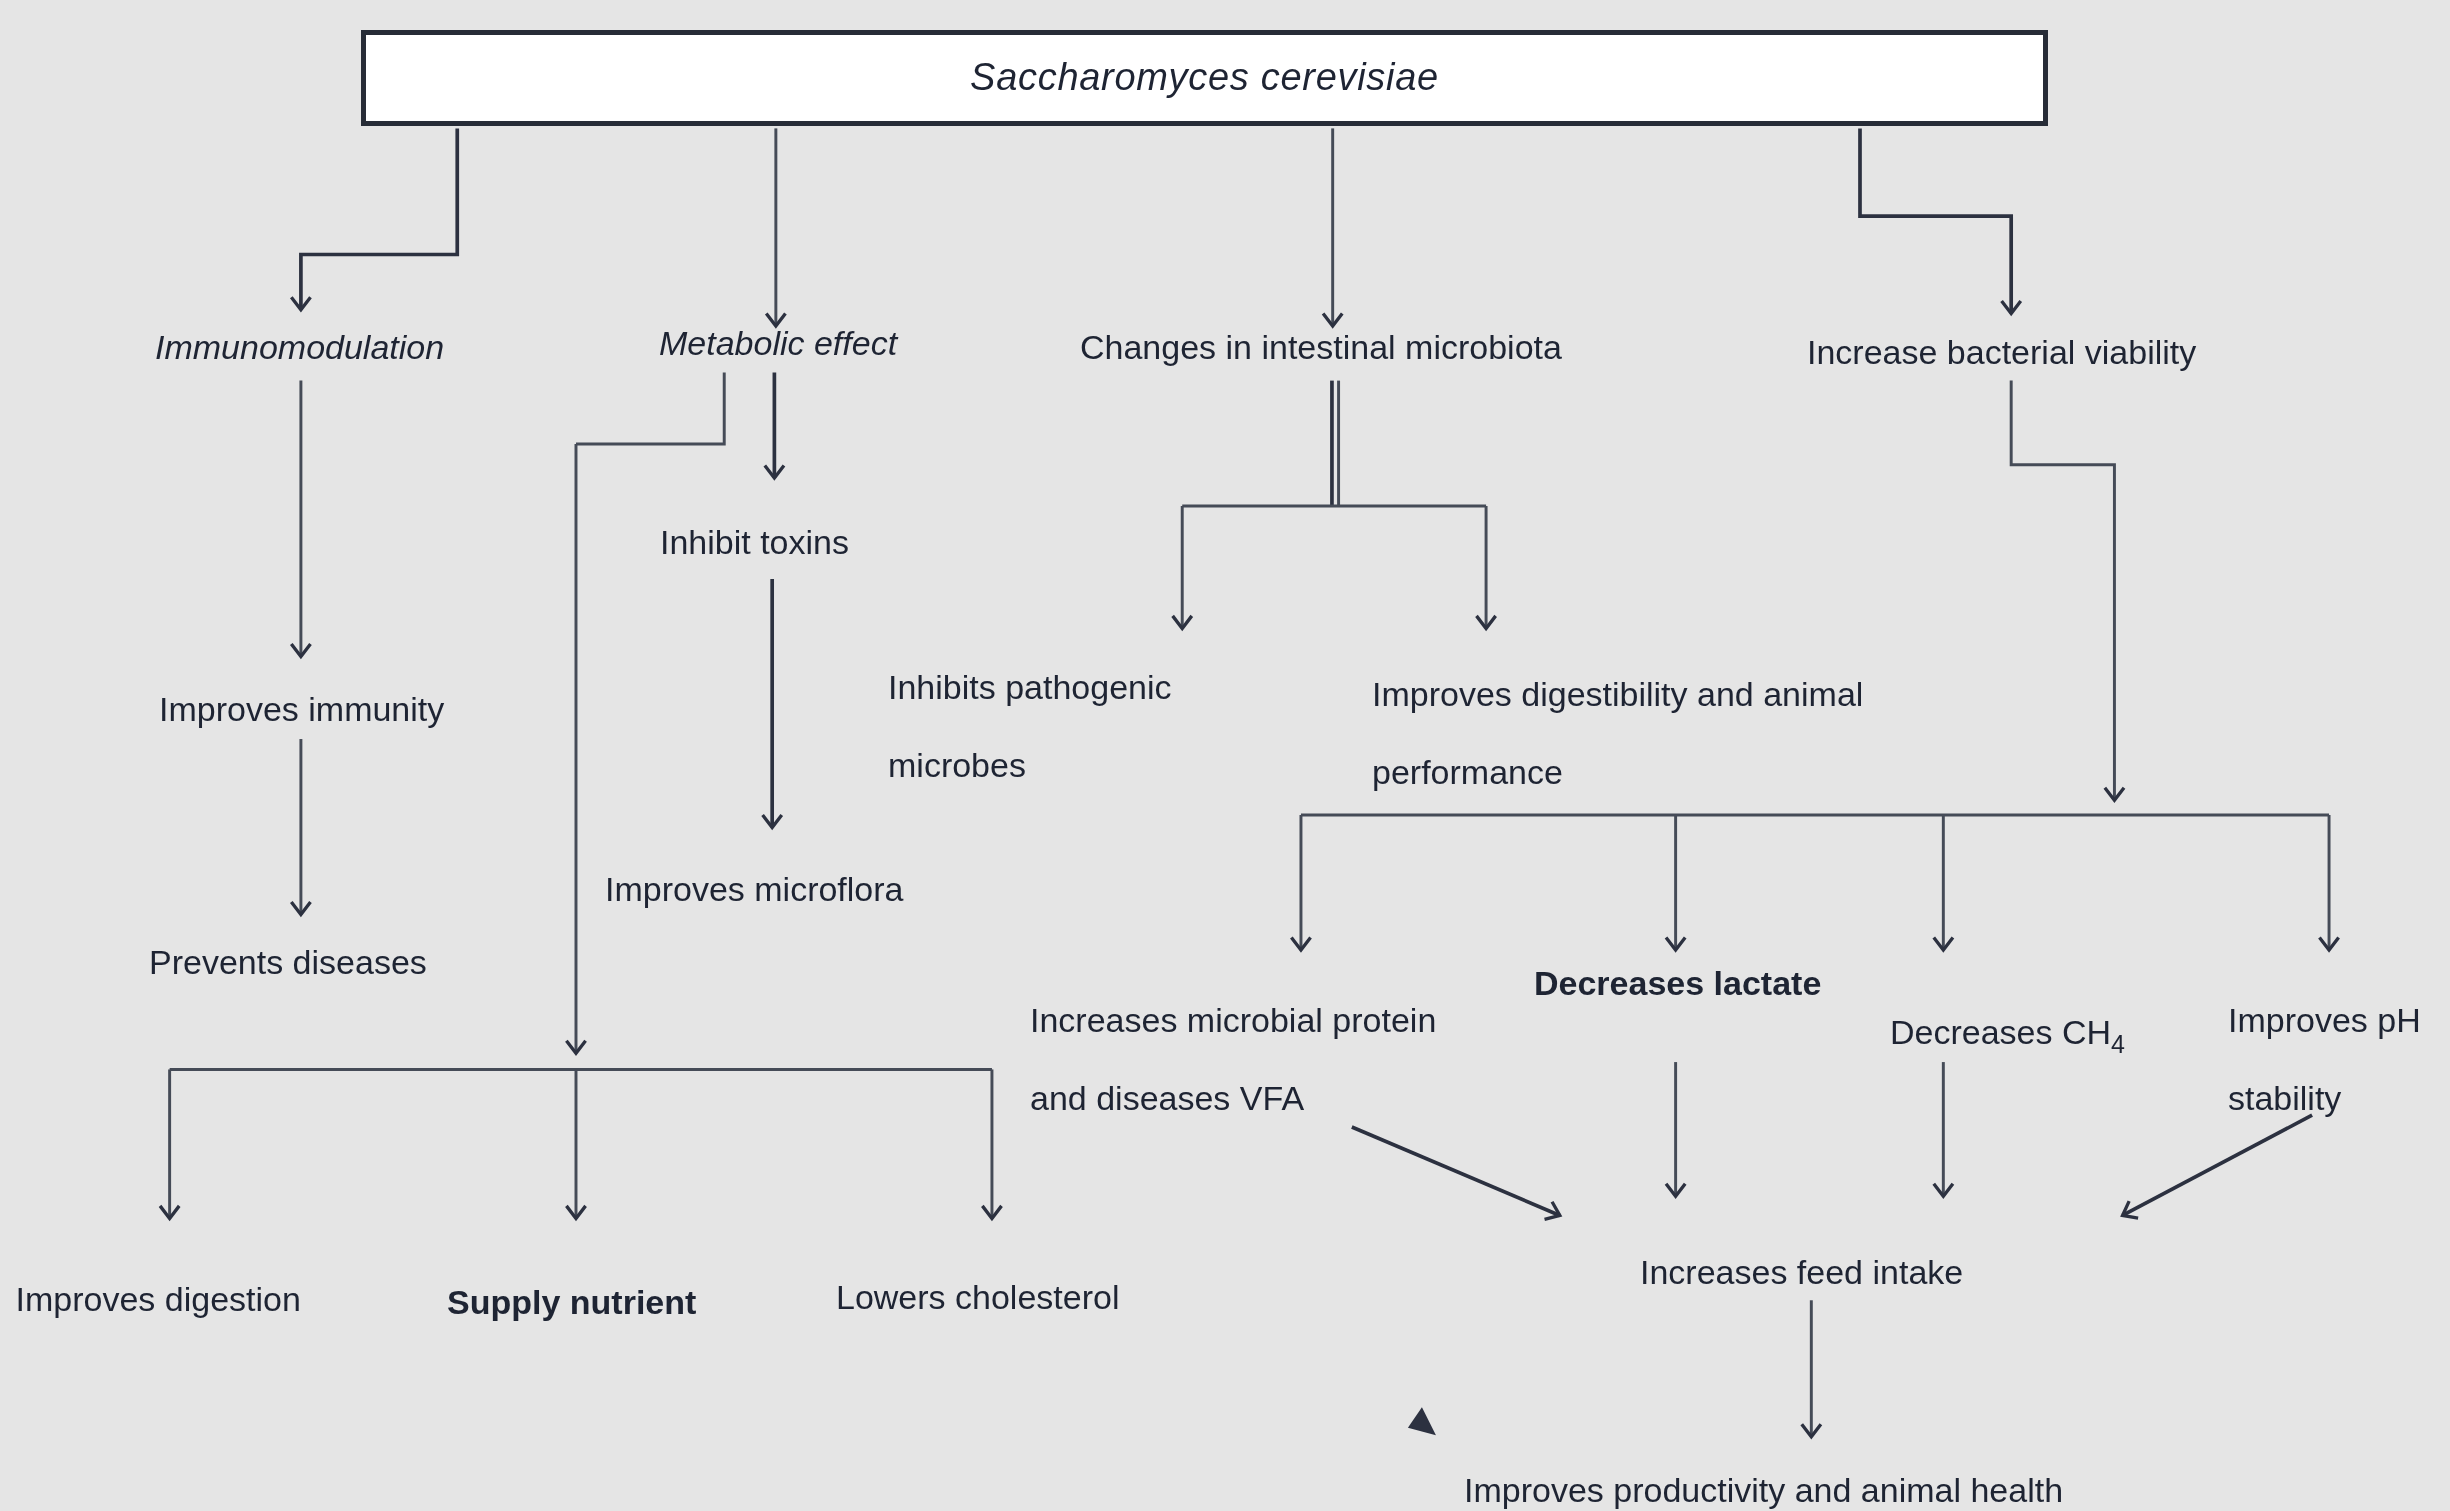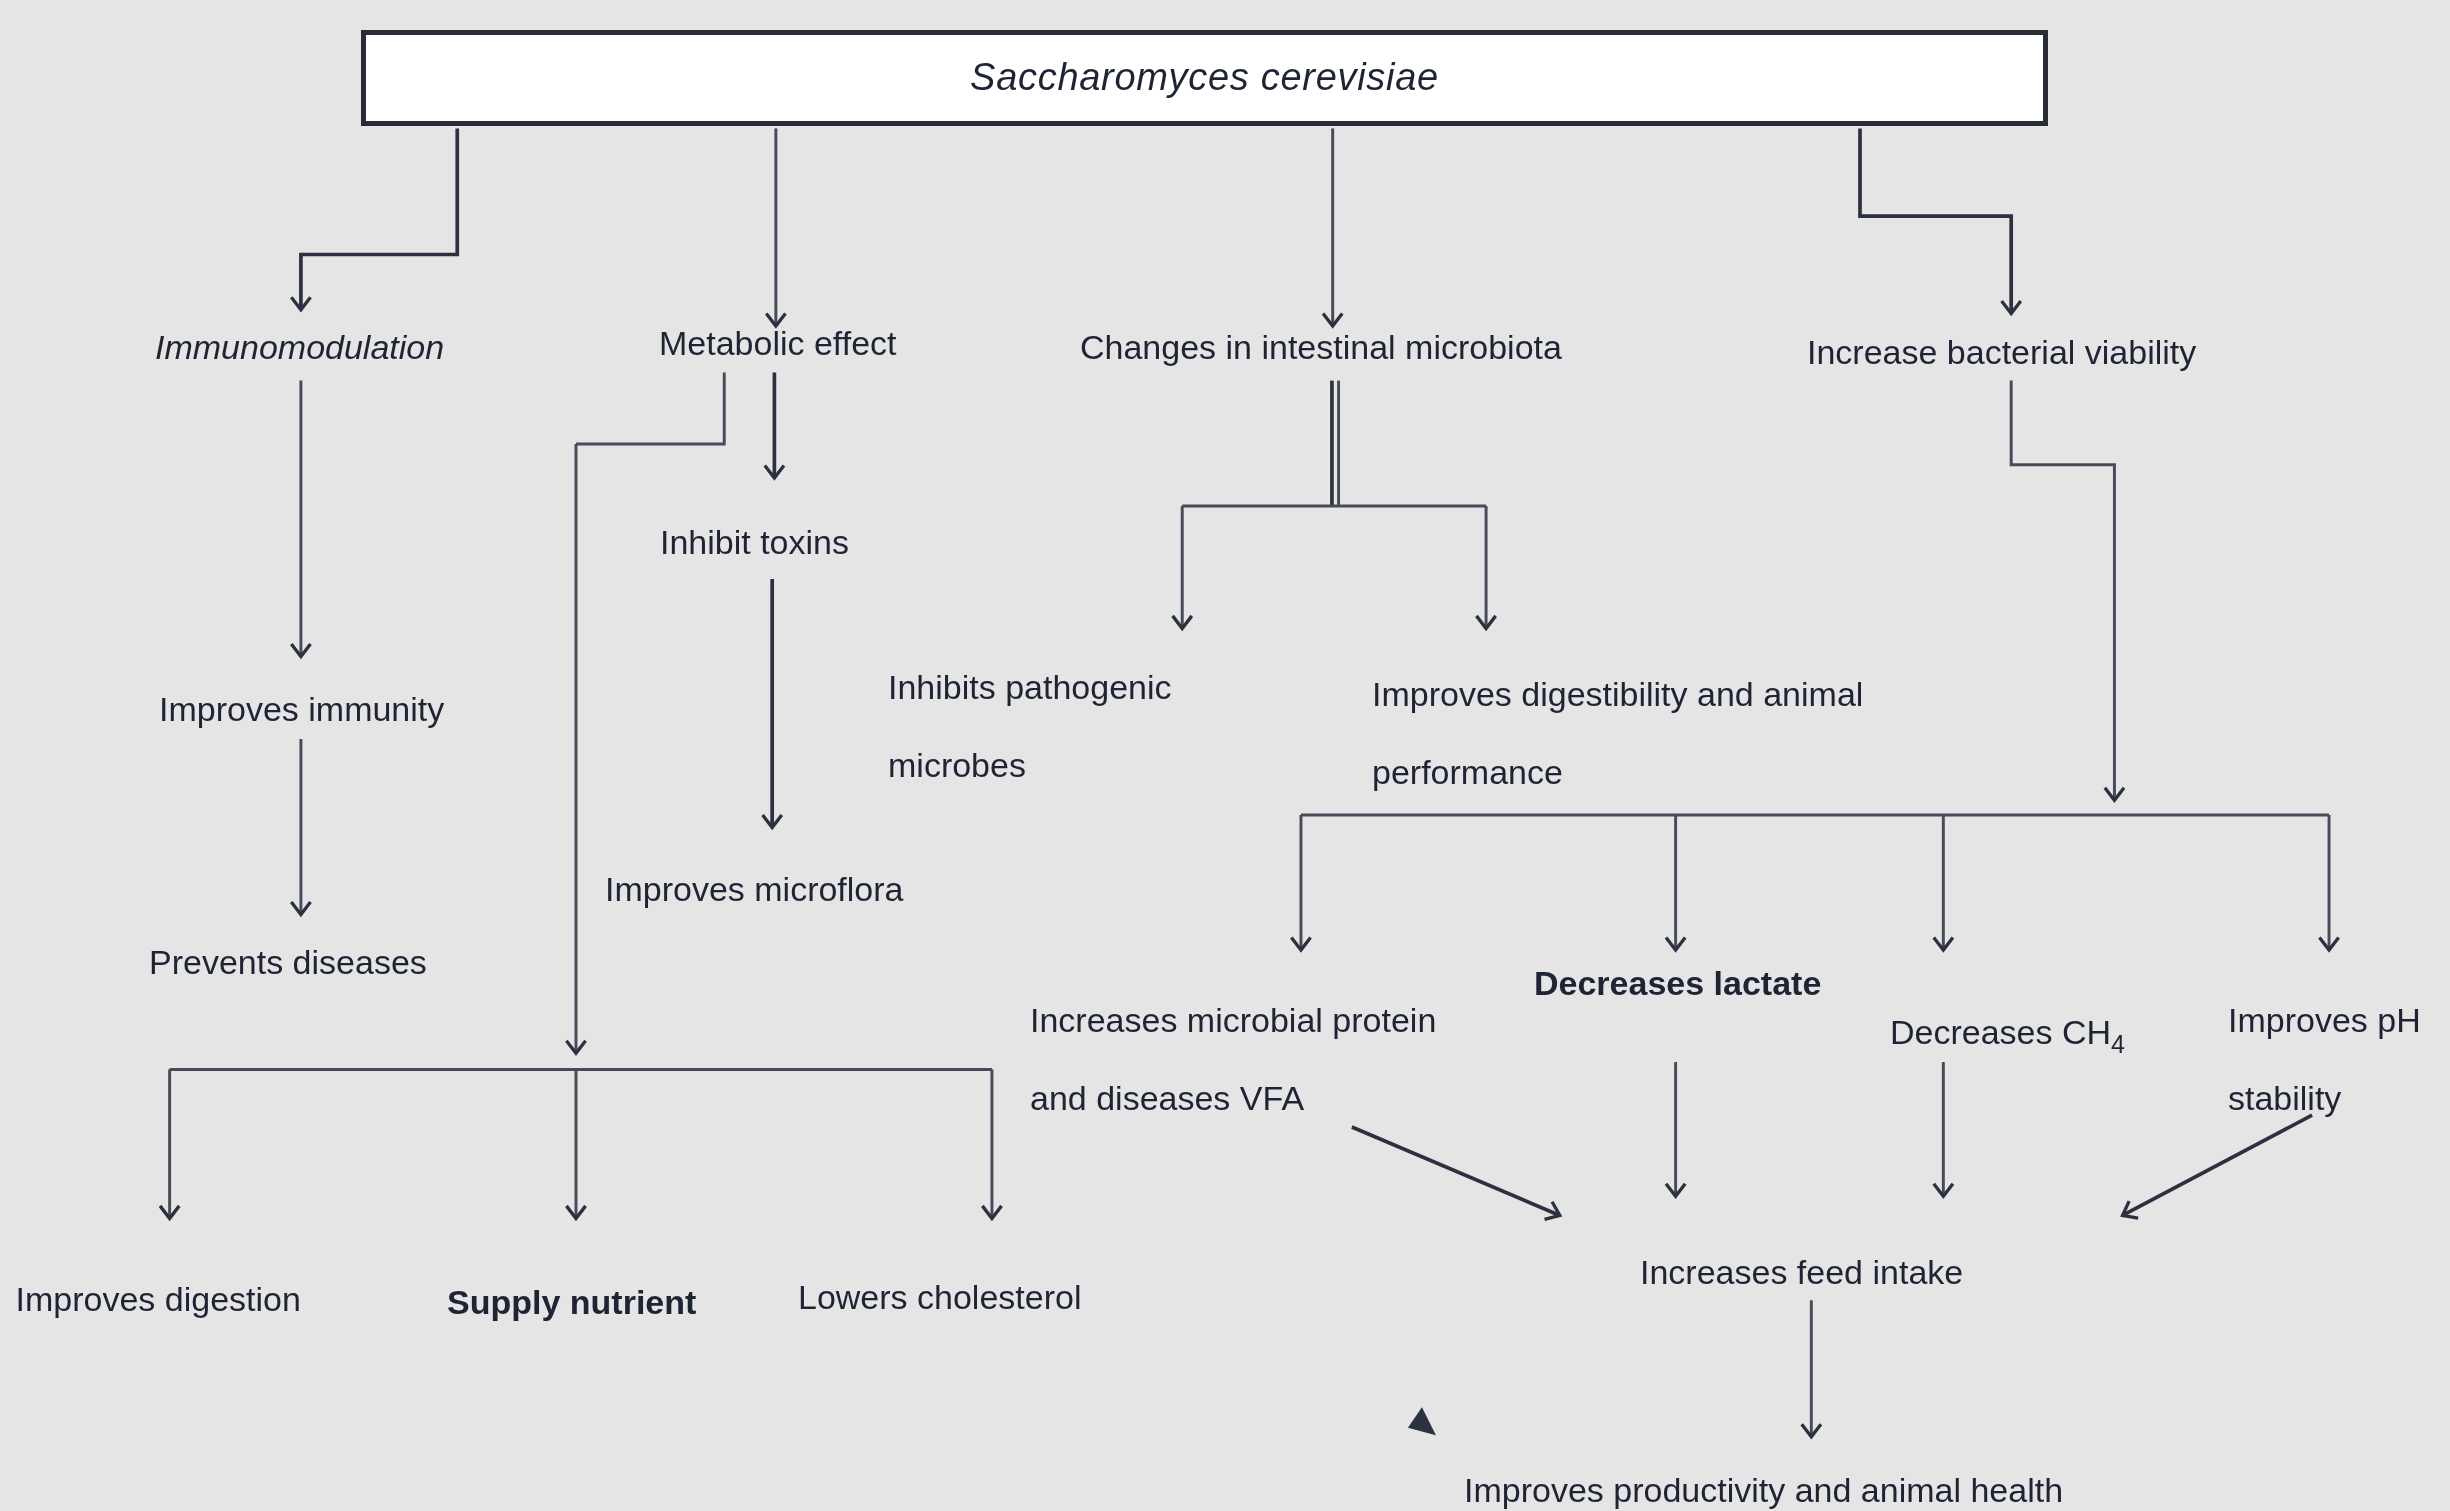--- a/index.html
+++ b/index.html
@@ -112,21 +112,21 @@
     <polygon points="1928,1908 1909,1936 1947,1946" fill="#2c3140"></polygon>
   </svg>
 
   <div class="root-box">
     <span class="root-title">Saccharomyces cerevisiae</span>
   </div>
 
   <div class="node" style="left:155px; top:308px;font-style:italic;">
     <div class="line">Immunomodulation</div>
   </div>
-  <div class="node" style="left:659px; top:304px;">
+  <div class="node" style="left:659px; top:304px;font-style:italic;">
     <div class="line">Metabolic effect</div>
   </div>
   <div class="node" style="left:1080px; top:308px;">
     <div class="line">Changes in intestinal microbiota</div>
   </div>
   <div class="node" style="left:1807px; top:313px;">
     <div class="line">Increase bacterial viability</div>
   </div>
 
   <div class="node" style="left:159px; top:670px;">
@@ -173,18 +173,18 @@
   <div class="node" style="left:1464px; top:1451px;">
     <div class="line">Improves productivity and animal health</div>
   </div>
 
   <div class="node" style="left:15.5px; top:1260px;">
     <div class="line">Improves digestion</div>
   </div>
   <div class="node" style="left:447px; top:1263px;font-weight:bold;">
     <div class="line">Supply nutrient</div>
   </div>
-  <div class="node" style="left:798px; top:1258px;">
+  <div class="node" style="left:836px; top:1258px;">
     <div class="line">Lowers cholesterol</div>
   </div>
 
 </div>
 
 
 </body></html>

